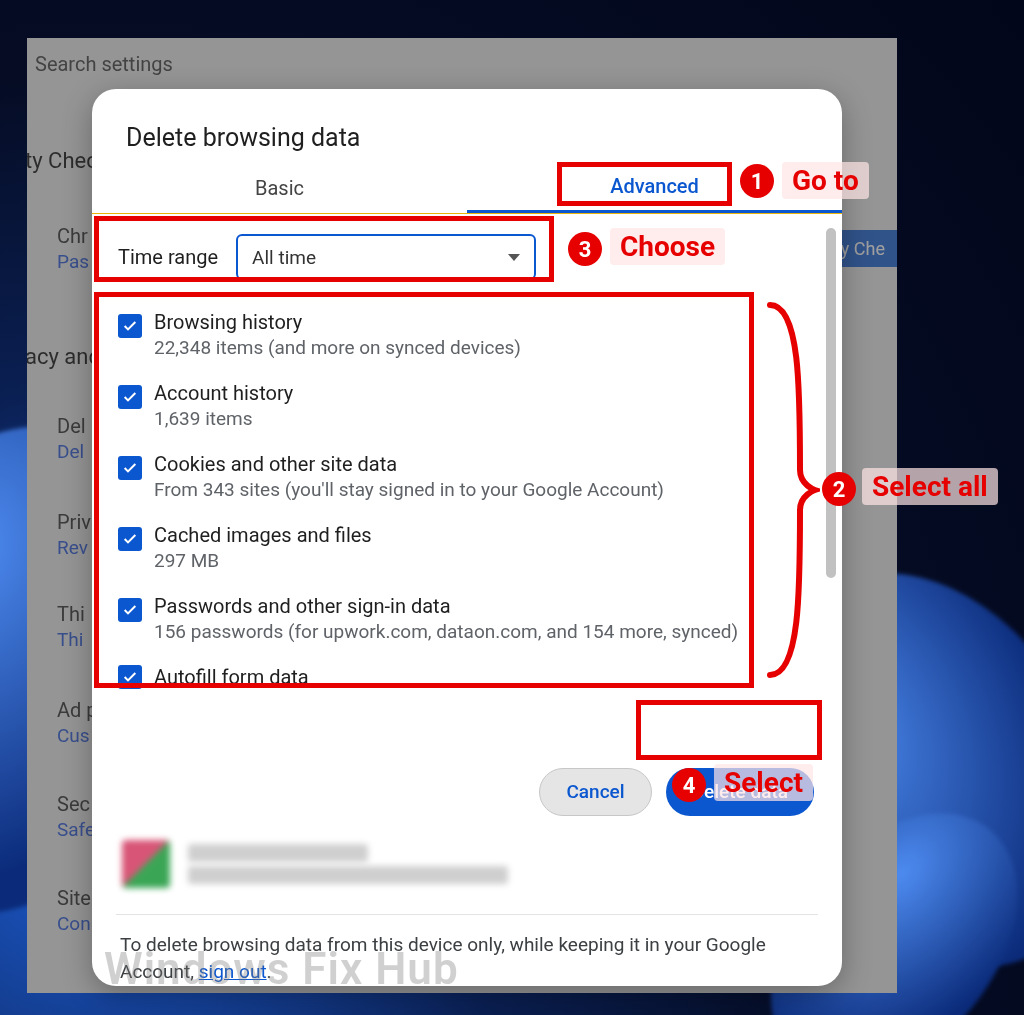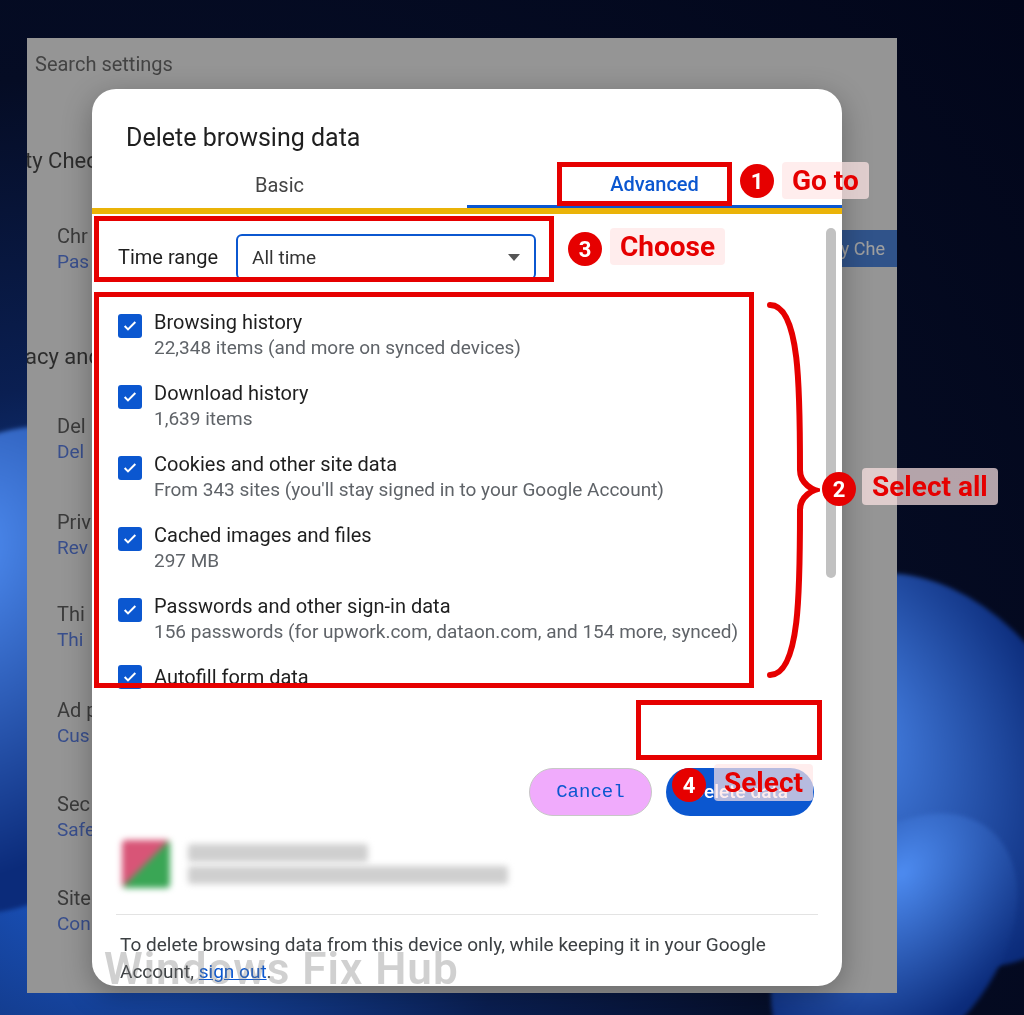--- a/index.html
+++ b/index.html
@@ -53,21 +53,21 @@
     display: flex; flex-direction: column;
     overflow: hidden;
   }
   .dialog-title {
     font-size: 25px; color: #1f1f1f;
     padding: 34px 34px 10px 34px;
     font-weight: 400;
   }
   .tabs {
     display: flex; height: 52px;
-    border-bottom: 6px solid #eab308;
+    border-bottom: 1px solid #eab308;
     position: relative;
     justify-content: space-between;
   }
   .tab {
     flex: 1; display: flex; align-items: center; justify-content: center;
     font-size: 20px; cursor: pointer; color: #444;
   }
   .tab.active {
     color: #0b57d0; font-weight: 500;
     border-bottom: 3px solid #0b57d0;
@@ -119,21 +119,21 @@
   
   .footer-btns {
     display: flex; justify-content: flex-end; gap: 14px;
     padding: 10px 28px 0 28px;
   }
   .btn {
     height: 48px; padding: 0 26px; border-radius: 26px;
     font-size: 19px; display: flex; align-items: center; cursor: pointer;
     font-weight: 500;
   }
-  .btn-cancel { background: #f0abfc; border: 1px solid #c7c7c7; color: #0b57d0; font-family: Liberation Mono, monospace; }
+  .btn-cancel { background: #e5e5e5; border: 1px solid #c7c7c7; color: #0b57d0; }
   .btn-delete { background: #0b57d0; color: #fff; border: none; }
 
   
   .account {
     display: flex; align-items: center; gap: 18px;
     padding: 24px 30px 8px 30px;
   }
   .avatar {
     width: 48px; height: 48px; border-radius: 4px;
     background: linear-gradient(135deg,#d85577 0 50%, #3aa655 50% 100%);
@@ -254,21 +254,21 @@
             <div class="d">22,348 items (and more on synced devices)</div>
           </div>
       </div>
       <div class="item">
         <div class="chk">
             <svg viewBox="0 0 24 24">
               <path fill="none" stroke="#fff" stroke-width="3" d="M4 12l5 5L20 6"></path>
             </svg>
           </div>
         <div class="item-text">
-            <div class="t">Download history</div>
+            <div class="t">Account history</div>
             <div class="d">1,639 items</div>
           </div>
       </div>
       <div class="item">
         <div class="chk">
             <svg viewBox="0 0 24 24">
               <path fill="none" stroke="#fff" stroke-width="3" d="M4 12l5 5L20 6"></path>
             </svg>
           </div>
         <div class="item-text">

